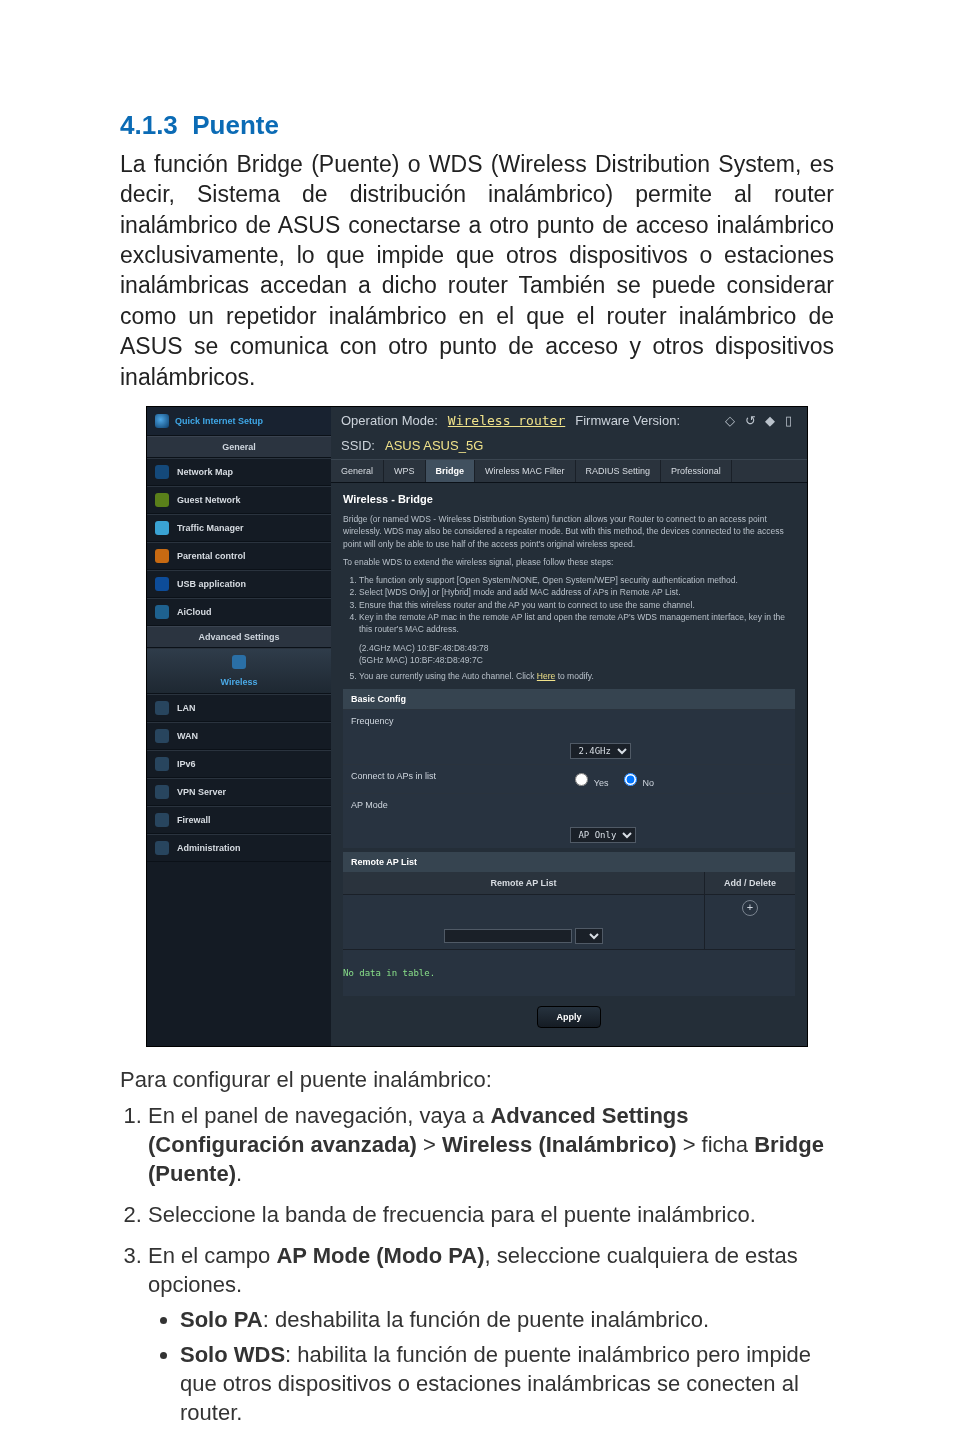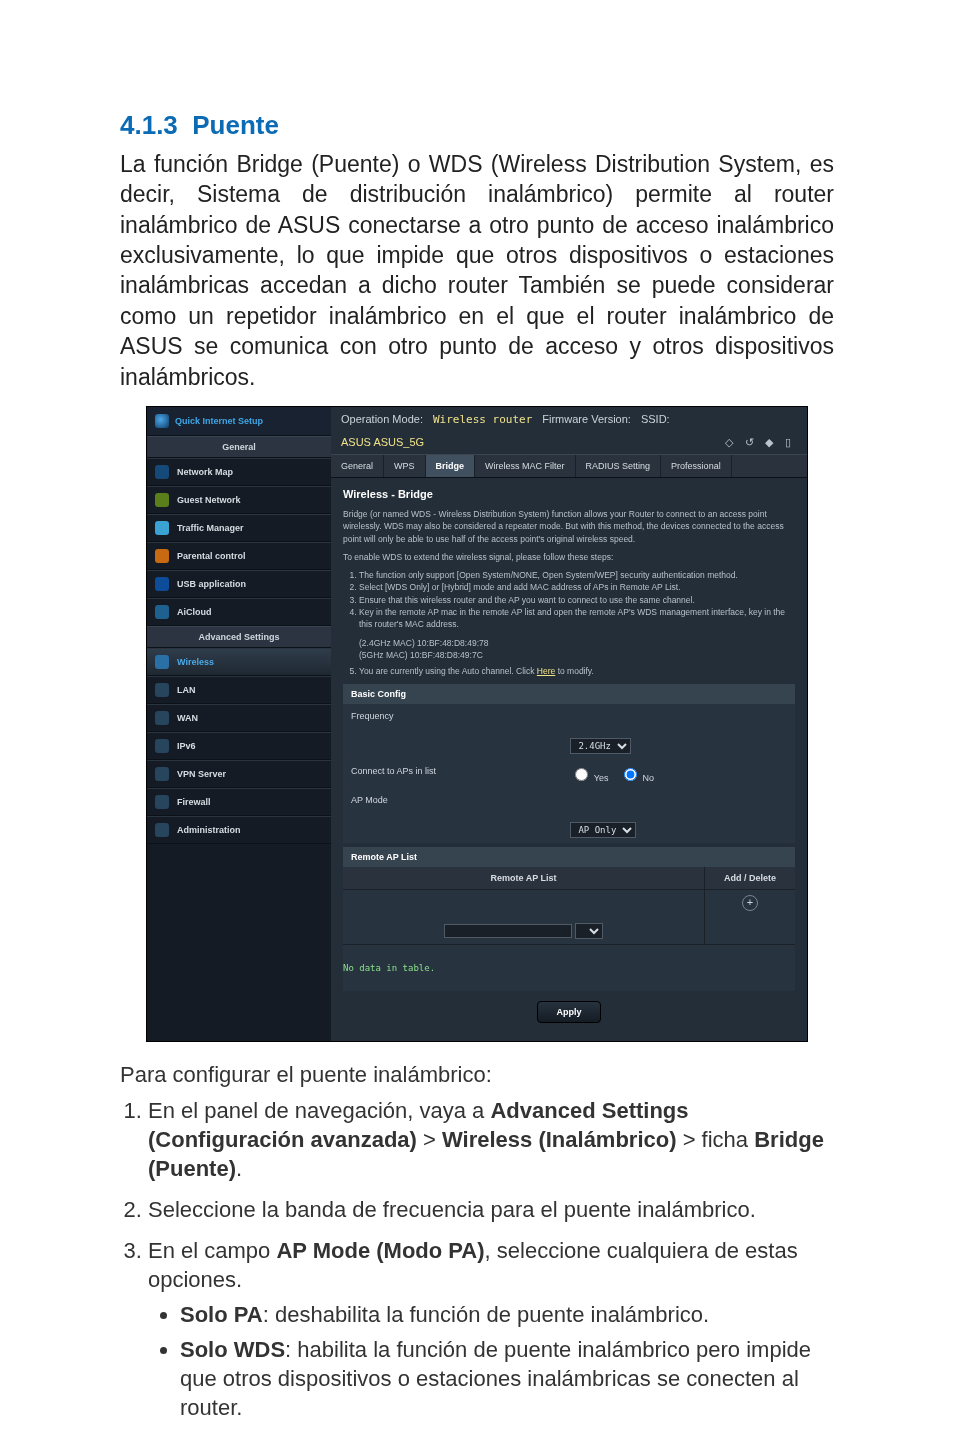--- a/index.html
+++ b/index.html
@@ -76,38 +76,39 @@
     padding: 6px 8px;
     color: #d7dce2;
     font-weight: bold;
     border-top: 1px solid #2a333e;
     border-bottom: 1px solid #0b1118;
     font-size: 9px;
   }
   .side-item-on {
     background: linear-gradient(#2f3c4a, #1e2832);
     color: #4aa9e6;
+    flex-direction: column;
   }
   .si-icon { width: 14px; height: 14px; border-radius: 3px; flex-shrink:0; display:flex;align-items:center;justify-content:center;}
   .ic-net{background:#14497a;} .ic-gn{background:#5a7f1a;} .ic-tm{background:#3aa3d4;}
   .ic-pc{background:#c76a12;} .ic-usb{background:#0d4c99;} .ic-ac{background:#1e618f;}
   .ic-wl{background:#2a6fa6;} .ic-lan{background:#28455e;} .ic-wan{background:#28455e;}
   .ic-v6{background:#28455e;} .ic-vpn{background:#28455e;} .ic-fw{background:#28455e;}
   .ic-ad{background:#28455e;}
   .topbar {
     display: flex;
-    align-items: flex-end;
+    align-items: flex-start;
     gap: 8px;
     padding: 6px 10px;
-    font-size: 11px;
+    font-size: 13px;
     color: #ccd3db;
     justify-content: space-between;
   }
   .topbar .left { display:flex; gap:10px; align-items:center; flex-wrap:wrap;}
-  .tb-link { color:#f0e28a; font-family: monospace; }
+  .tb-link { color:#f0e28a; text-decoration: underline; font-family: monospace; }
   .tb-ssid { color:#f0e28a; }
   .tb-icons { display:flex; gap:8px;}
   .tbi { width:12px; height:12px; color:#bac2cb; }
   .tabs {
     display: flex;
     background: #2a333d;
     border-top: 1px solid #3a4550;
     border-bottom: 1px solid #0b1118;
   }
   .tab, .tab-on {

